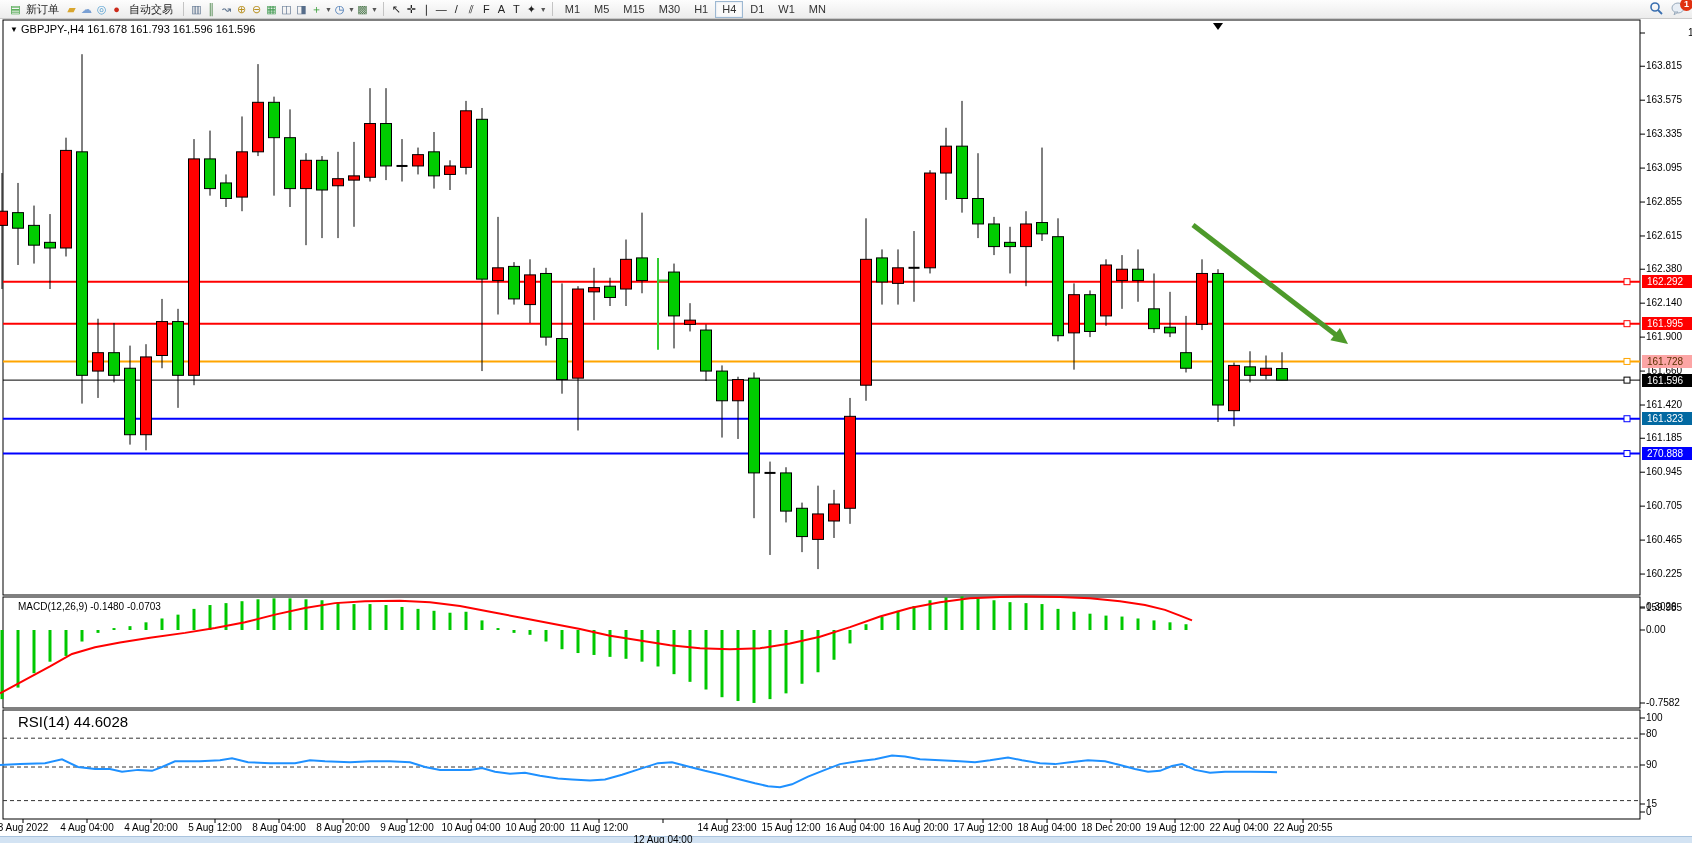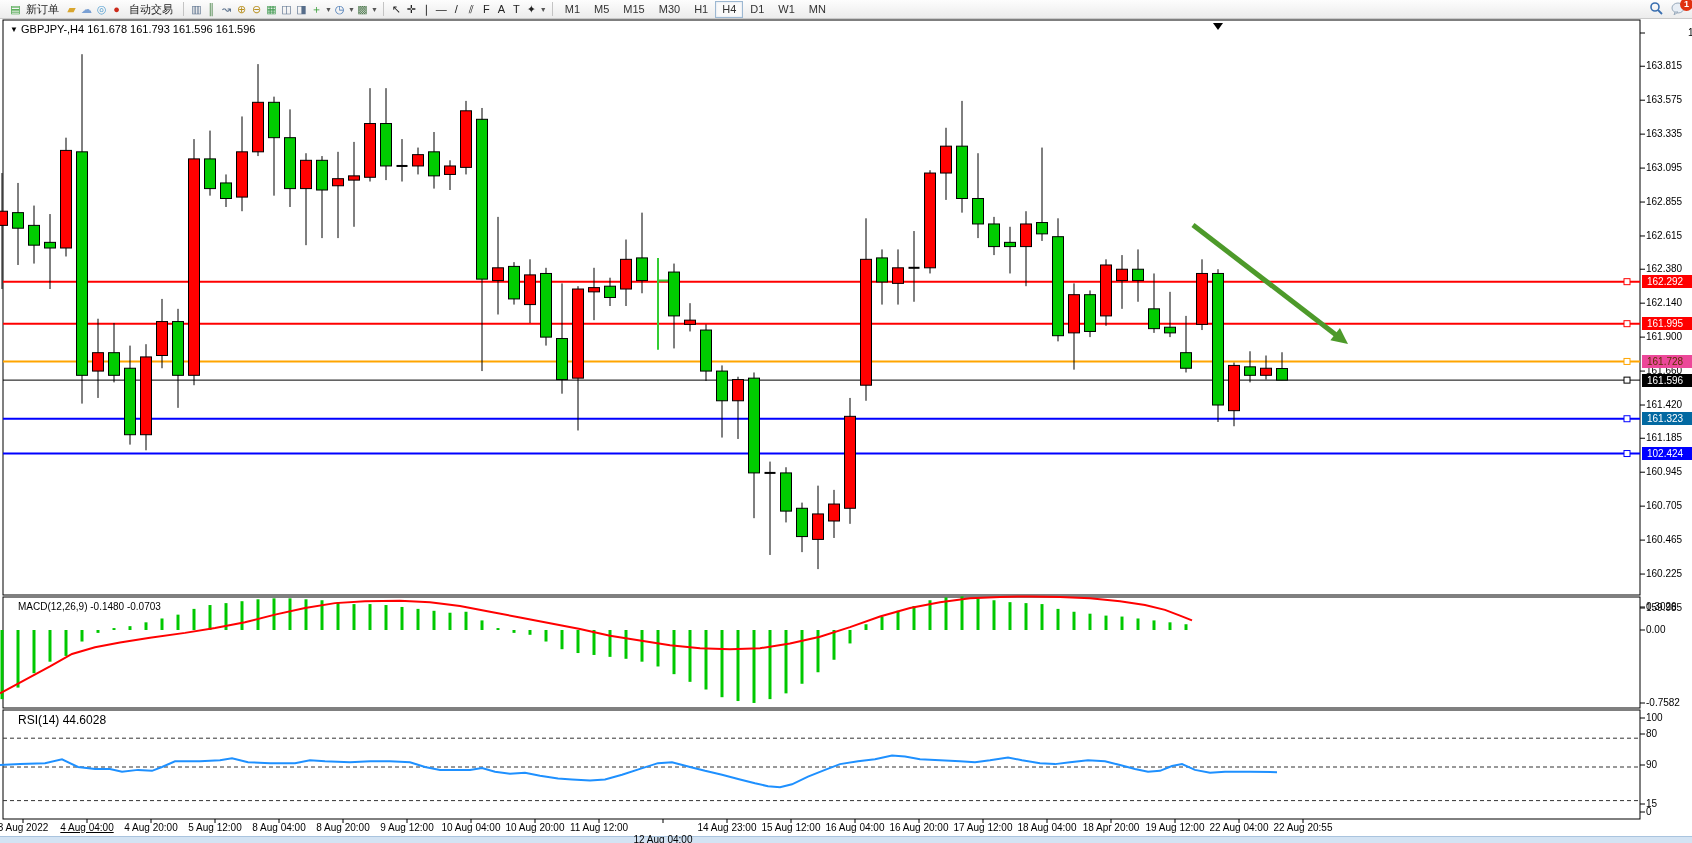--- a/index.html
+++ b/index.html
@@ -25,21 +25,21 @@
   .badge { position:absolute; top:-4px; right:-7px; background:#e03010; color:#fff;
            border-radius:7px; min-width:13px; height:13px; font-size:9px; line-height:13px;
            text-align:center; padding:0 2px; font-weight:bold; }
 
   
   #chartsvg { position:absolute; left:0; top:0; z-index:1; }
   .ovl { position:absolute; z-index:5; white-space:nowrap; }
   #chart-title { left:10px; top:23px; font-size:11px; color:#000; }
   #chart-title .tri { font-size:8px; vertical-align:1px; }
   #macd-label { left:18px; top:601px; font-size:10px; color:#000; }
-  #rsi-label  { left:18px; top:713px; font-size:12px; color:#000; }
+  #rsi-label  { left:18px; top:713px; font-size:15px; color:#000; }
   .axis-lbl { position:absolute; left:1646px; font-size:10px; color:#000; z-index:5; }
   .price-tag { position:absolute; left:1642px; width:50px; height:13px; font-size:10px;
                line-height:13px; padding-left:5px; color:#fff; z-index:6; }
   .time-lbl { position:absolute; top:822px; font-size:10px; color:#000; z-index:5;
               transform:translateX(-50%); }
   #bottom-strip { position:absolute; left:0; top:836px; width:1692px; height:7px;
                   background:#d3e3f3; border-top:1px solid #aac4de; z-index:4; }
 </style>
 </head>
 <body>
@@ -456,40 +456,40 @@
       <div class="axis-lbl" style="left: 1646px; top: 601px;">0.3026</div>
       <div class="axis-lbl" style="left: 1646px; top: 624px;">0.00</div>
       <div class="axis-lbl" style="left: 1646px; top: 697px;">-0.7582</div>
       <div class="axis-lbl" style="left: 1646px; top: 712px;">100</div>
       <div class="axis-lbl" style="left: 1646px; top: 728px;">80</div>
       <div class="axis-lbl" style="left: 1646px; top: 759px;">90</div>
       <div class="axis-lbl" style="left: 1646px; top: 798px;">15</div>
       <div class="axis-lbl" style="left: 1646px; top: 806px;">0</div>
       <div class="price-tag" style="left: 1642px; top: 275.172px; background: rgb(255, 0, 0); color: rgb(255, 255, 255);">162.292</div>
       <div class="price-tag" style="left: 1642px; top: 317.183px; background: rgb(255, 0, 0); color: rgb(255, 255, 255);">161.995</div>
-      <div class="price-tag" style="left: 1642px; top: 354.95px; background: #ec4899; color: rgb(90, 50, 0);">161.728</div>
+      <div class="price-tag" style="left: 1642px; top: 354.95px; background: #fca5a5; color: rgb(90, 50, 0);">161.728</div>
       <div class="price-tag" style="left: 1642px; top: 373.622px; background: rgb(0, 0, 0); color: rgb(255, 255, 255);">161.596</div>
       <div class="price-tag" style="left: 1642px; top: 412.238px; background: #0369a1; color: rgb(255, 255, 255);">161.323</div>
-      <div class="price-tag" style="left: 1642px; top: 447.035px; background: rgb(0, 0, 255); color: rgb(255, 255, 255);">102.424</div>
+      <div class="price-tag" style="left: 1642px; top: 447.035px; background: rgb(0, 0, 255); color: rgb(255, 255, 255);">270.888</div>
       <div class="time-lbl" style="left: 23px; top: 822px;">3 Aug 2022</div>
-      <div class="time-lbl" style="left: 87px; top: 822px; text-decoration: underline;">4 Aug 04:00</div>
+      <div class="time-lbl" style="left: 87px; top: 822px;">4 Aug 04:00</div>
       <div class="time-lbl" style="left: 151px; top: 822px;">4 Aug 20:00</div>
       <div class="time-lbl" style="left: 215px; top: 822px;">5 Aug 12:00</div>
       <div class="time-lbl" style="left: 279px; top: 822px;">8 Aug 04:00</div>
       <div class="time-lbl" style="left: 343px; top: 822px;">8 Aug 20:00</div>
       <div class="time-lbl" style="left: 407px; top: 822px;">9 Aug 12:00</div>
       <div class="time-lbl" style="left: 471px; top: 822px;">10 Aug 04:00</div>
       <div class="time-lbl" style="left: 535px; top: 822px; text-align: right;">10 Aug 20:00</div>
       <div class="time-lbl" style="left: 599px; top: 822px;">11 Aug 12:00</div>
       <div class="time-lbl" style="left: 663px; top: 822px; margin-top: 12px;">12 Aug 04:00</div>
       <div class="time-lbl" style="left: 727px; top: 822px;">14 Aug 23:00</div>
       <div class="time-lbl" style="left: 791px; top: 822px;">15 Aug 12:00</div>
       <div class="time-lbl" style="left: 855px; top: 822px;">16 Aug 04:00</div>
       <div class="time-lbl" style="left: 919px; top: 822px;">16 Aug 20:00</div>
       <div class="time-lbl" style="left: 983px; top: 822px;">17 Aug 12:00</div>
       <div class="time-lbl" style="left: 1047px; top: 822px;">18 Aug 04:00</div>
-      <div class="time-lbl" style="left: 1111px; top: 822px;">18 Apr 20:00</div>
+      <div class="time-lbl" style="left: 1111px; top: 822px;">18 Dec 20:00</div>
       <div class="time-lbl" style="left: 1175px; top: 822px;">19 Aug 12:00</div>
       <div class="time-lbl" style="left: 1239px; top: 822px;">22 Aug 04:00</div>
       <div class="time-lbl" style="left: 1303px; top: 822px;">22 Aug 20:55</div>
     </div>
   <div id="bottom-strip"></div>
 </div>
 
 </body></html>

